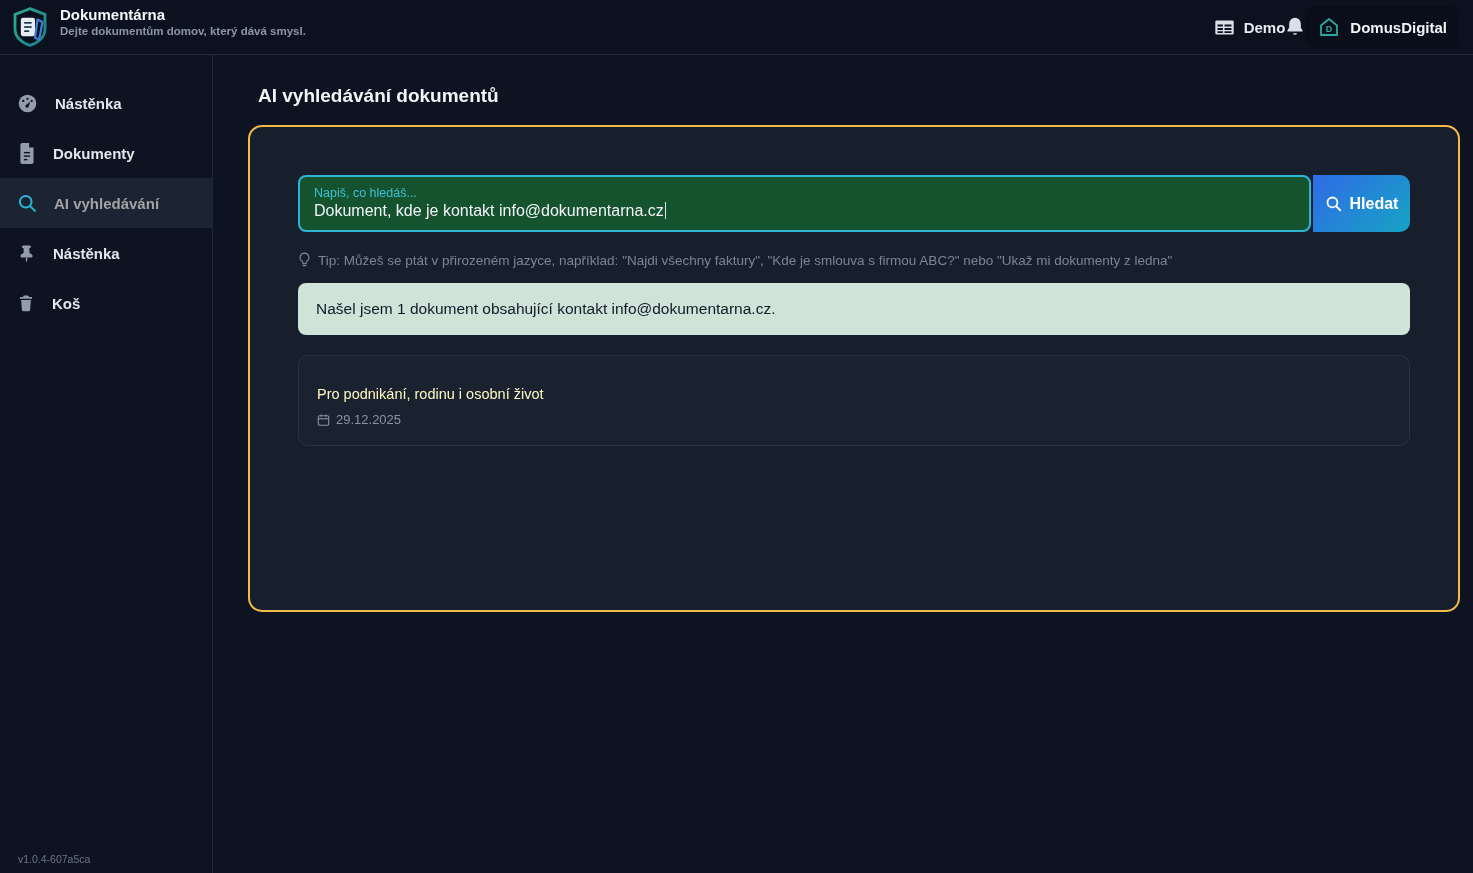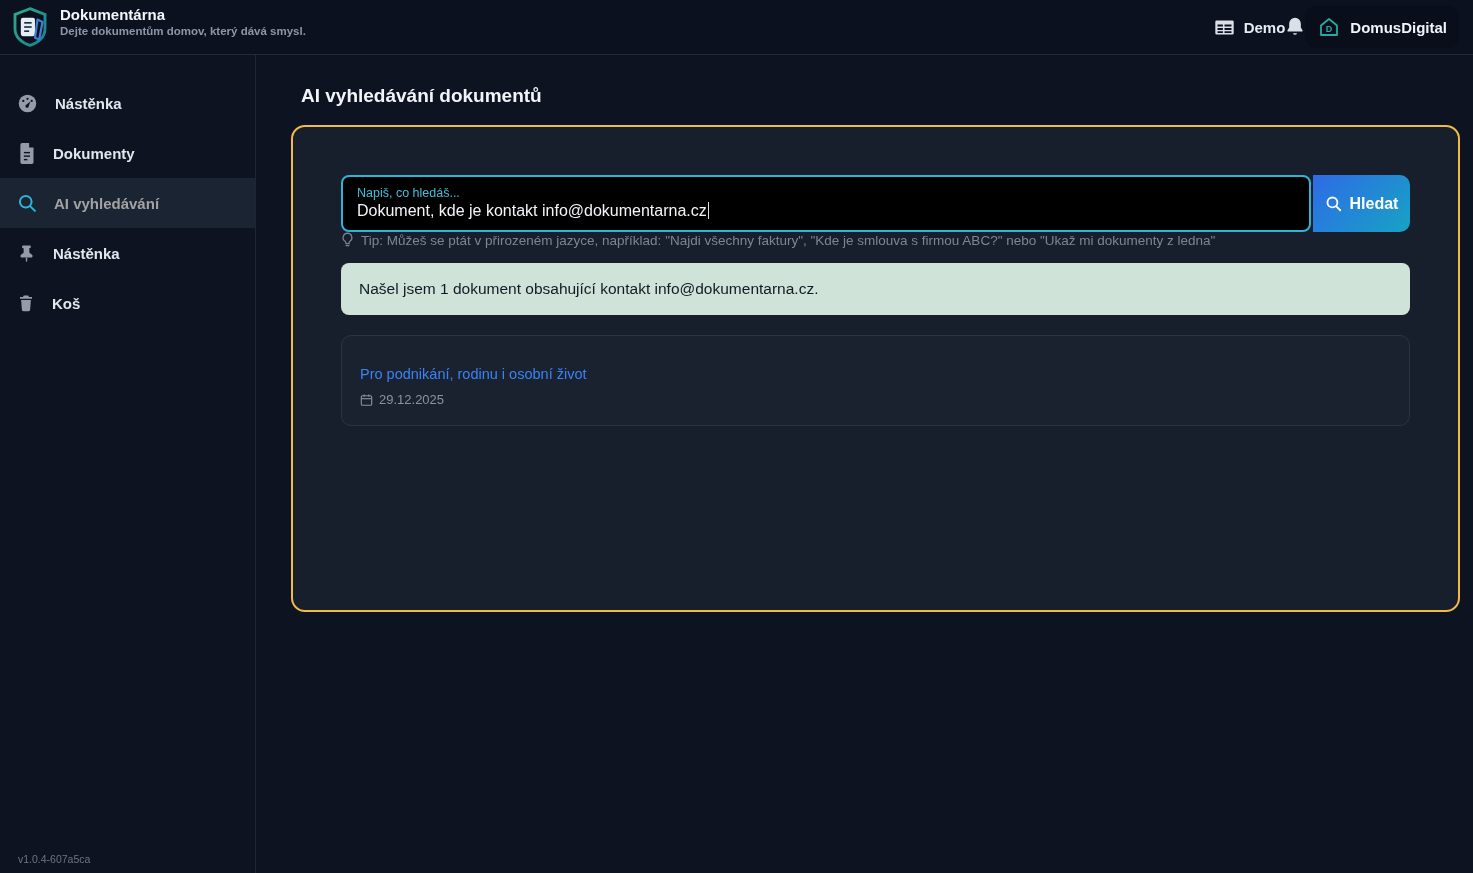--- a/index.html
+++ b/index.html
@@ -21,69 +21,69 @@
   .workspace { display:flex; align-items:center; gap:9px; font-size:15px; font-weight:bold; color:#e6eaf1; cursor:pointer; }
   .bell-btn { display:flex; align-items:center; cursor:pointer; }
   .account-chip {
     display:flex; align-items:center; gap:9px;
     background:#0a0e1a; border-radius:10px; padding:9px 12px;
     font-size:15px; font-weight:bold; color:#f0f3f7; cursor:pointer;
   }
   
   .shell { display:flex; height:818px; }
   .sidebar {
-    width:256px; background:#0d1321; border-right:1px solid #1d2636;
+    width:213px; background:#0d1321; border-right:1px solid #1d2636;
     position:relative; flex:none; padding-top:23px;
   }
   .nav-item {
     height:50px; display:flex; align-items:center; gap:17px;
     padding-left:17px; font-size:15px; font-weight:bold; color:#e2e6ed;
     cursor:pointer;
   }
   .nav-item .nav-ico { color:#949ca9; display:flex; }
   .nav-item.active { background:#1a2433; color:#a3a3a3; }
   .nav-item.active .nav-ico { color:#2db4da; }
   .version { position:absolute; left:18px; bottom:8px; font-size:10.5px; color:#6d7585; }
   
   .main { flex:1; padding:30px 13px 0 35px; }
   .page-title { font-size:19px; font-weight:bold; color:#f2f4f8; margin-left:10px; margin-bottom:18px; }
   .panel {
     border:2px solid #f2ba47; border-radius:14px; background:#171e2c;
     height:487px; padding:48px 48px 0 48px;
   }
   .search-row { display:flex; align-items:stretch; }
   .search-field {
-    flex:1; background:#000000; border:2px solid #2cb5d6; border-radius:8px;
+    flex:1; background:#14532d; border:2px solid #2cb5d6; border-radius:8px;
     height:57px; padding:7px 14px 8px 14px;
     display:flex; flex-direction:column; justify-content:center; cursor:text;
   }
   .search-label { font-size:12.5px; color:#3fc0d8; margin-bottom:2px; }
   .search-value { font-size:16px; color:#f2f4f8; white-space:nowrap; }
   .caret { display:inline-block; width:1.5px; height:17px; background:#dfe5ee; vertical-align:-3px; margin-left:1px; }
   .search-btn {
     width:97px; margin-left:2px; border:none; cursor:pointer;
     border-radius:0 10px 10px 0; height:57px;
     background:linear-gradient(135deg,#2e6be6 0%,#17a3c4 100%);
     color:#ffffff; font-size:16px; font-weight:bold;
     display:flex; align-items:center; justify-content:center; gap:8px;
     font-family:"Liberation Sans","DejaVu Sans",sans-serif;
   }
-  .tip-row { display:flex; align-items:center; gap:7px; color:#7d8595; font-size:13.5px; }
+  .tip-row { display:flex; align-items:center; gap:7px; margin-top:20px; color:#7d8595; font-size:13.5px; }
   .tip-row .tip-ico { display:flex; color:#7d8595; }
   .alert-success {
     margin-top:15px; background:#cfe3d9; color:#121a27;
     border-radius:8px; padding:17px 18px; font-size:15.5px;
   }
   .result-card {
     margin-top:20px; background:#1a2230; border:1px solid #2a3444;
     border-radius:10px; padding:18px; cursor:pointer;
   }
   .result-title { display:flex; align-items:center; gap:8px; font-size:16.5px; font-weight:bold; color:#f4f6f9; }
   .result-title .doc-ico { display:flex; color:#eef1f6; }
-  .result-subtitle { margin-top:12px; font-size:14.5px; color:#3b82f6; }
+  .result-subtitle { margin-top:12px; font-size:14.5px; color:#fef9c3; }
   .result-date { margin-top:10px; display:flex; align-items:center; gap:6px; font-size:13px; color:#8a92a2; }
   .result-date .cal-ico { display:flex; color:#8a92a2; }
 </style>
 </head>
 <body>
 
 <header class="topbar">
   <div class="brand">
     <span style="display:flex;">
       <svg width="40" height="42" viewBox="0 0 48 50">

